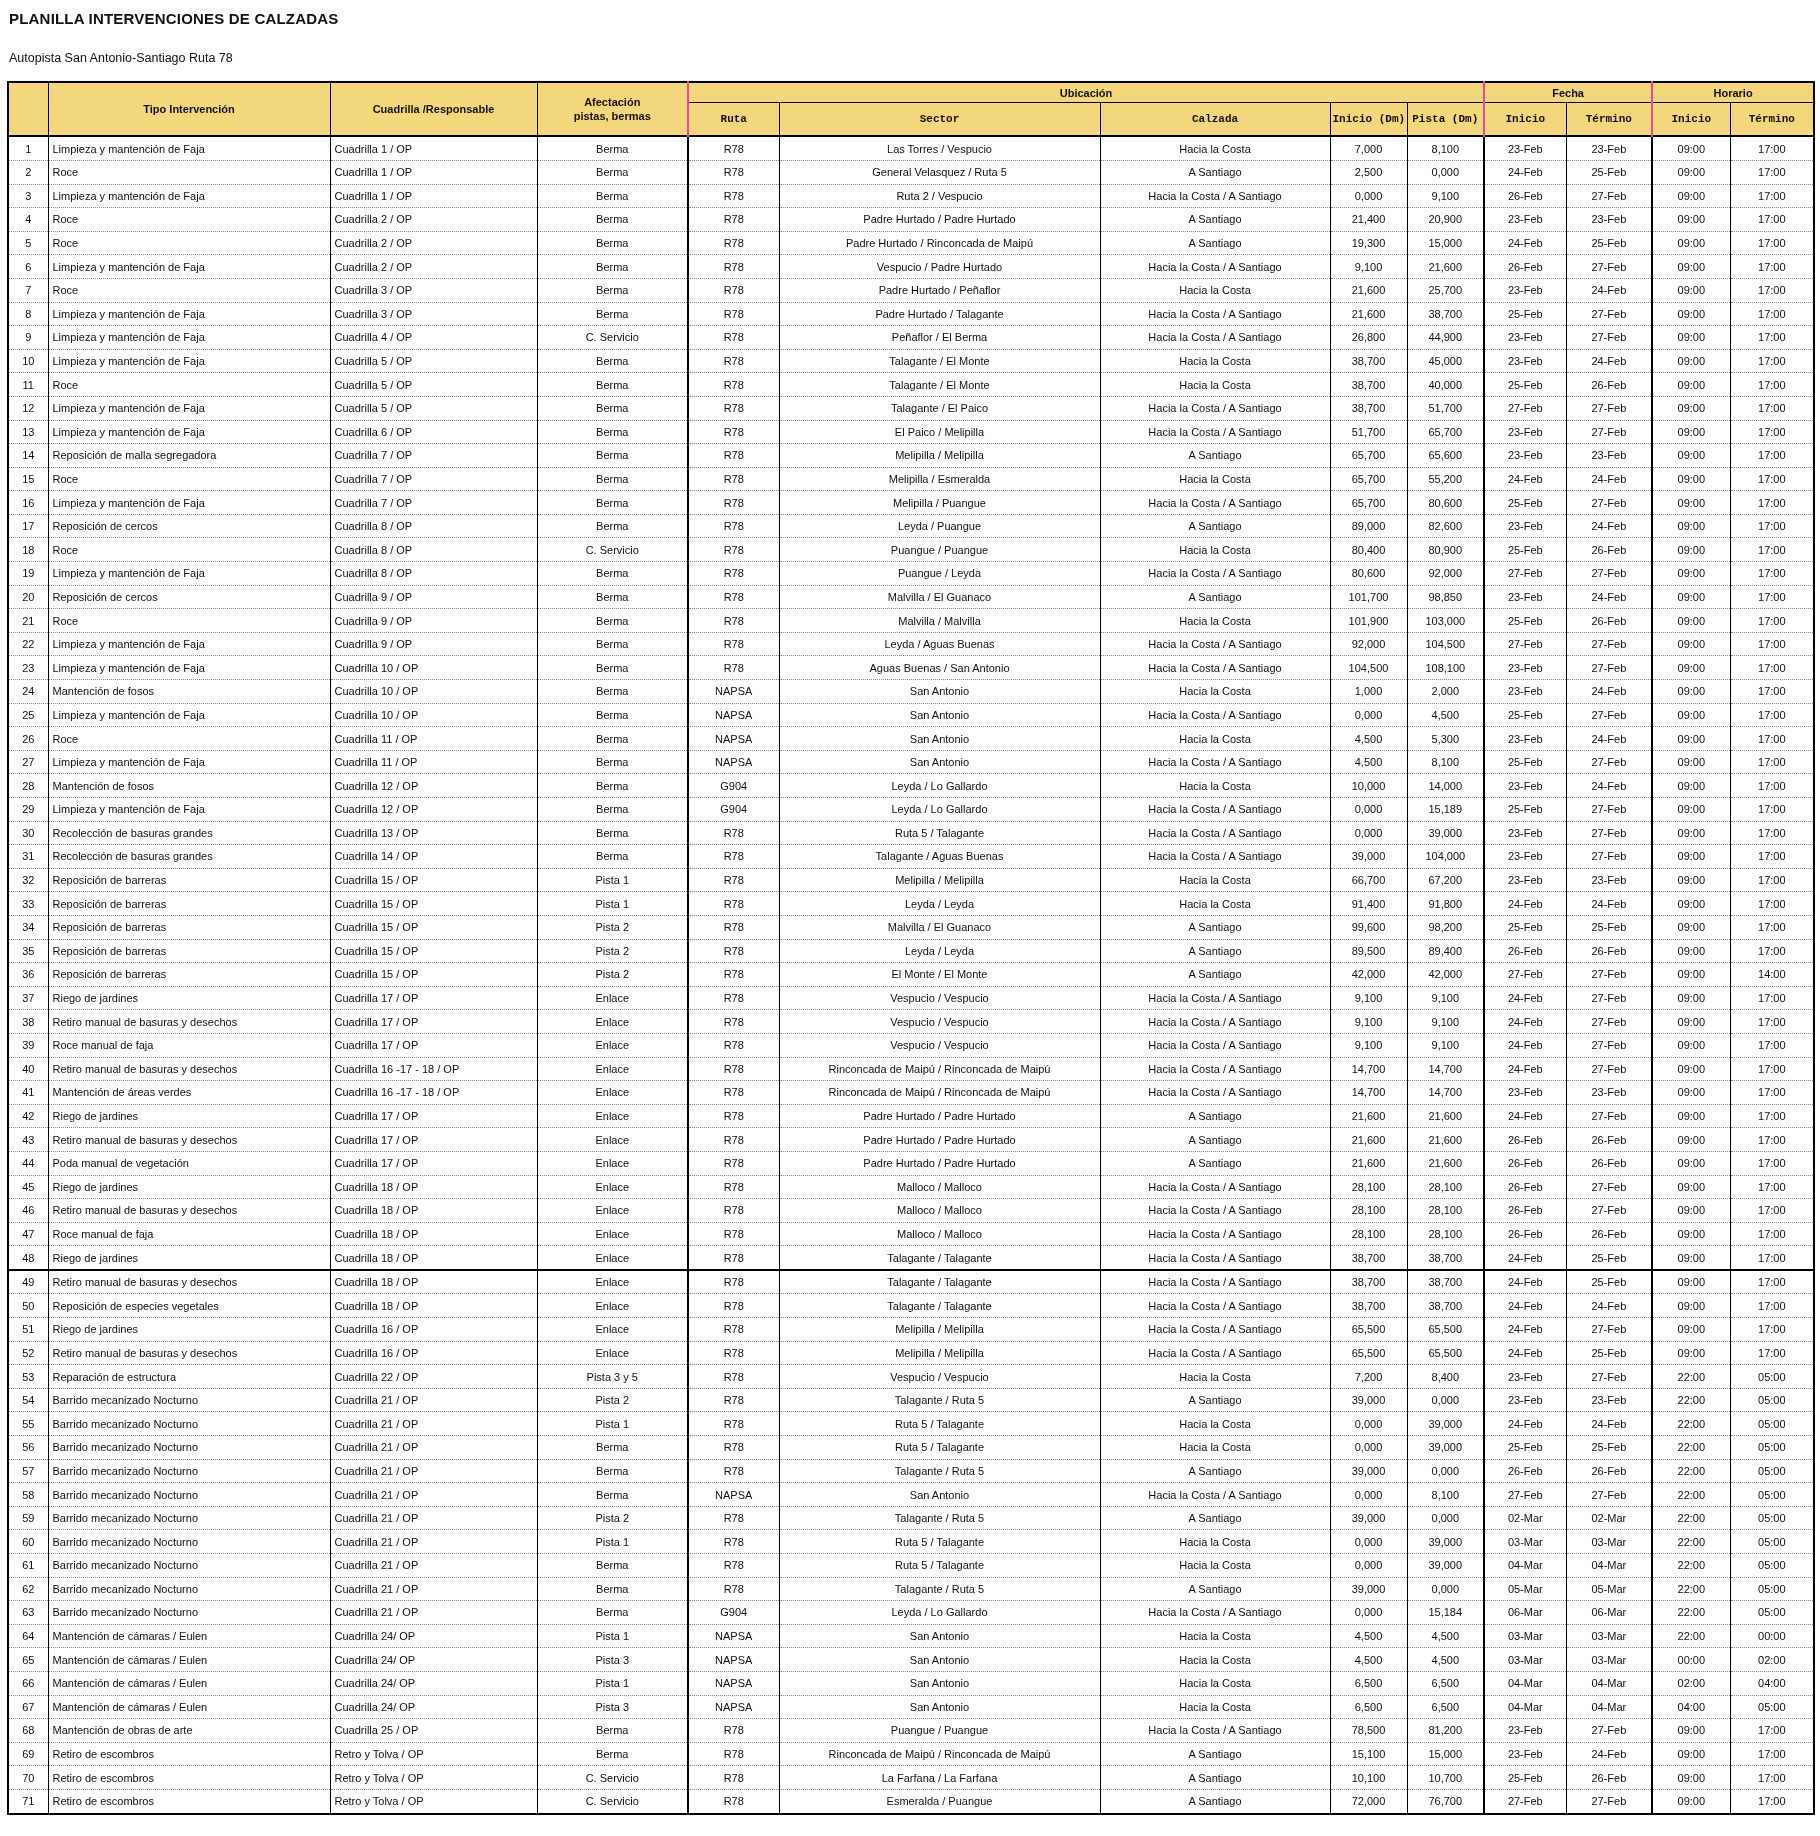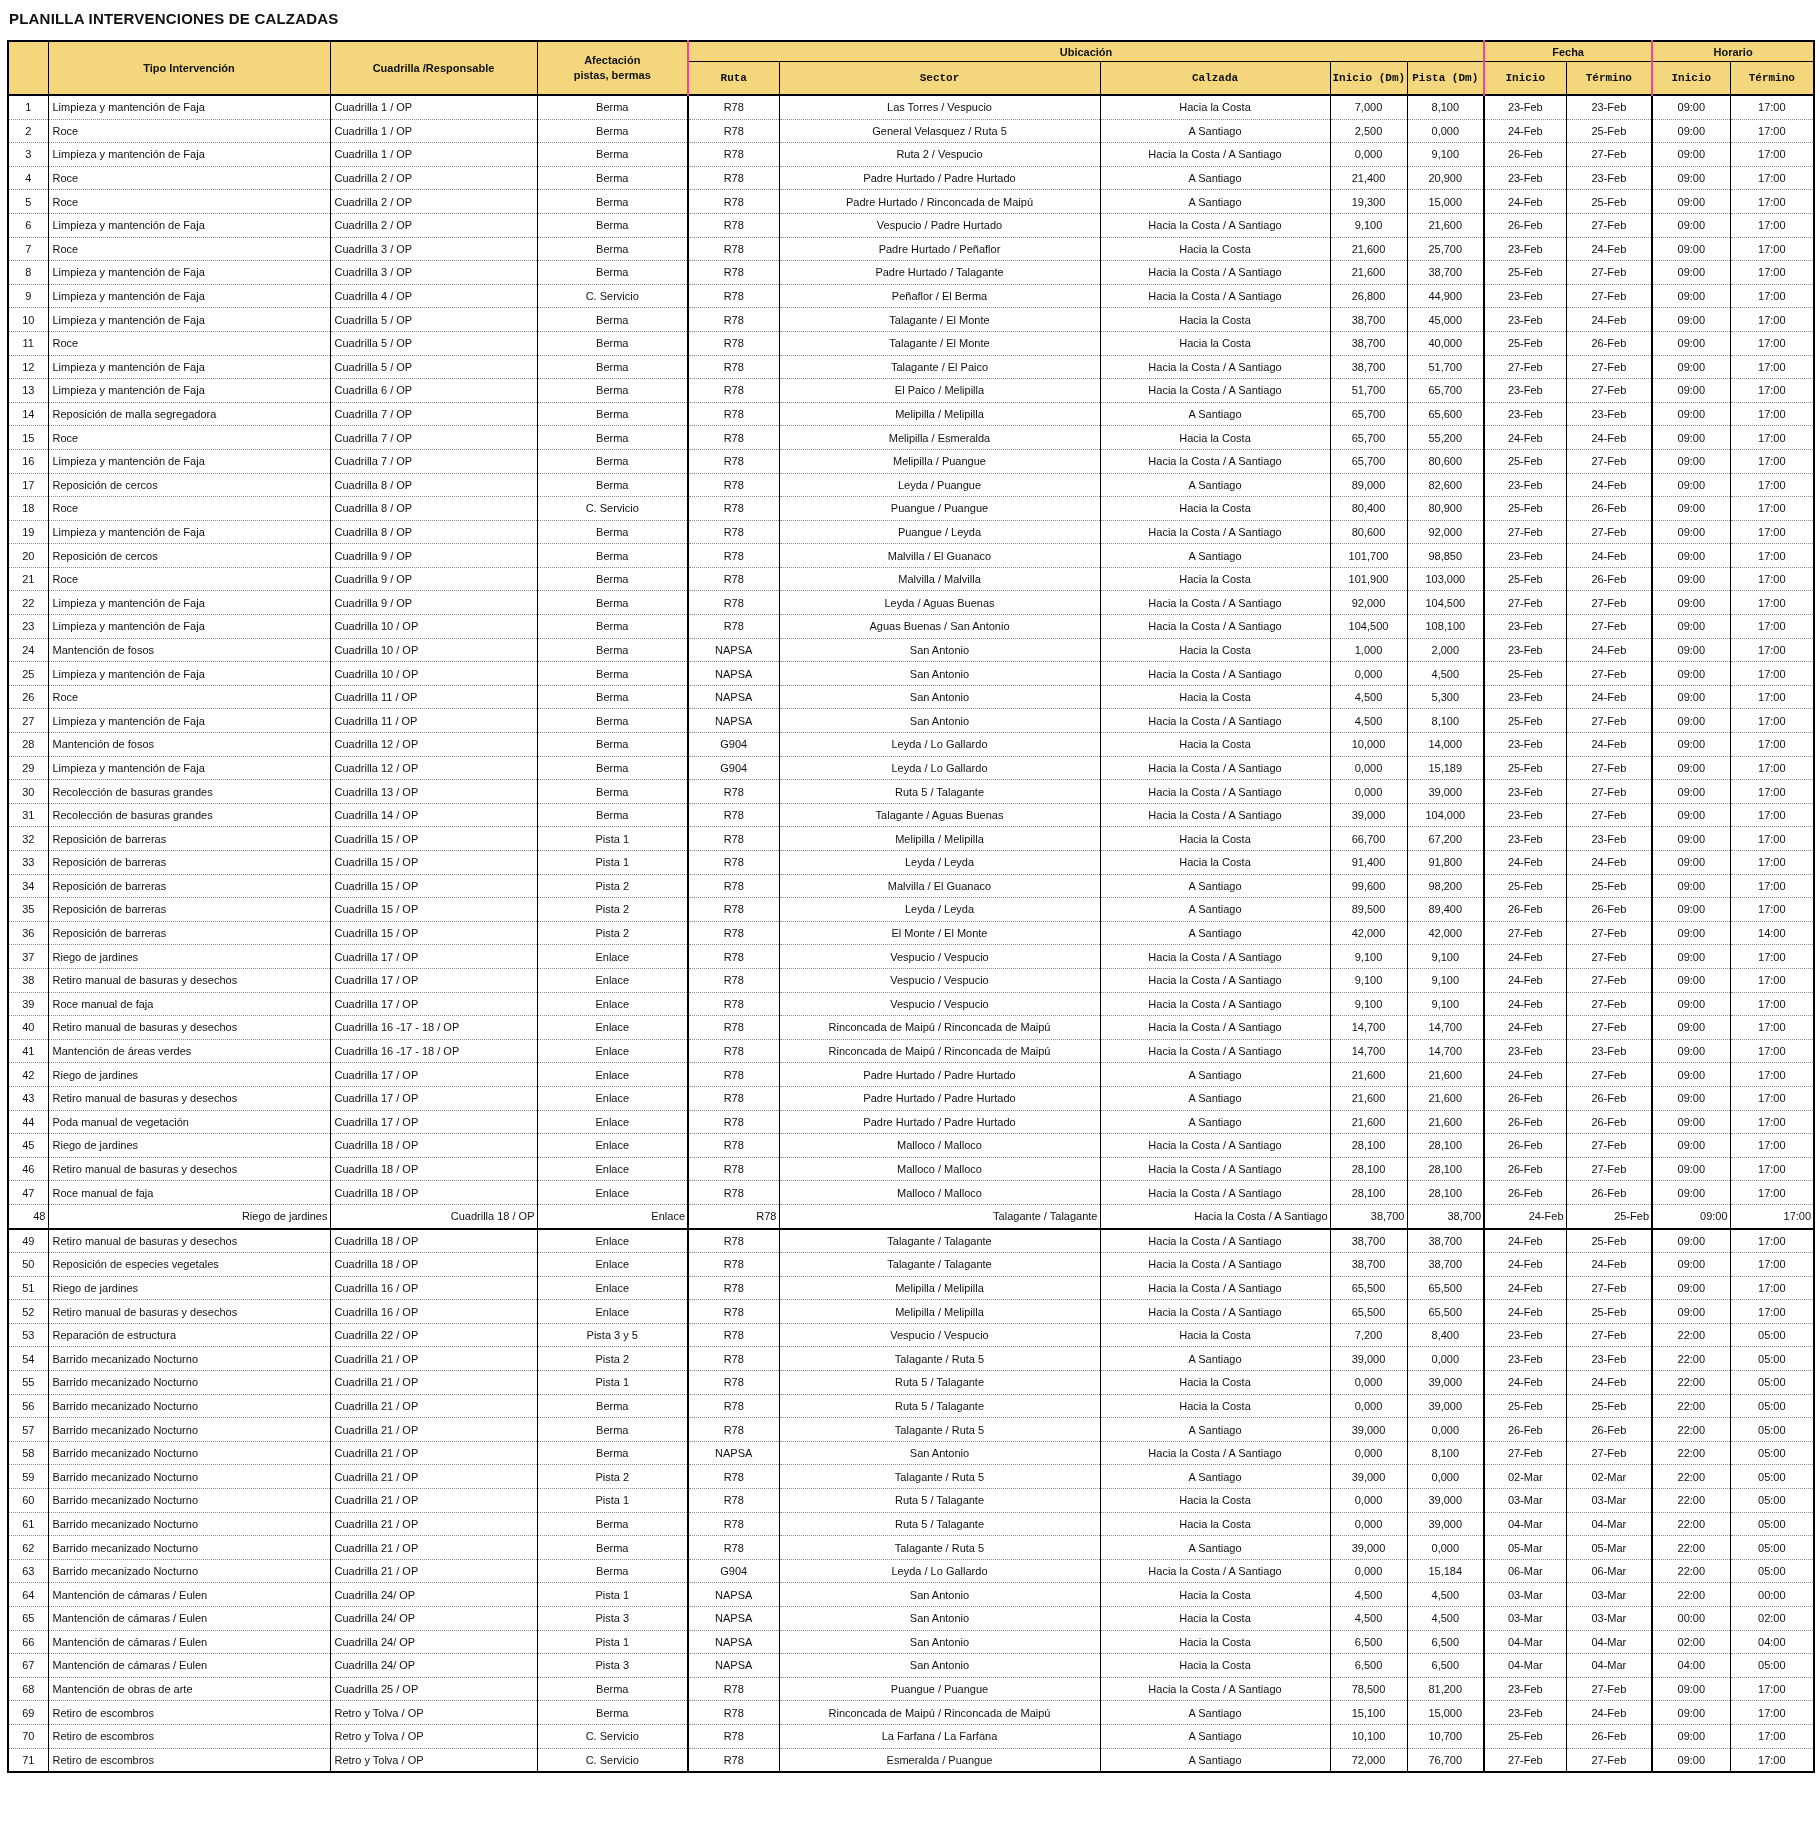--- a/index.html
+++ b/index.html
@@ -13,27 +13,28 @@
   thead th{background:#F4D77C;border:1px solid #000;font-weight:bold;font-size:11px;text-align:center;vertical-align:middle;}
   thead tr.grp th{height:19px;}
   thead tr.subhdr th{height:32px;font-family:Liberation Mono, monospace;}
   thead th.prewrap{white-space:pre-line;line-height:1.35;}
   thead{border-bottom:2.5px solid #000;}
   thead th.gb-l{border-left:2px solid #ec4899;}
   tbody td{height:22.6px;font-size:11px;text-align:center;vertical-align:middle;border-left:1px solid #000;border-right:1px solid #000;border-top:1px dotted #8a8a8a;border-bottom:1px dotted #8a8a8a;}
   tbody tr:first-child td{border-top:none;}
   tbody td.al{text-align:left;padding-left:4px;}
   tbody td.gb-l{border-left:2px solid #000;}
-  tbody tr.thick-bottom td{border-bottom:2.5px solid #000;text-align:right;}
+  tbody tr.thick-bottom td{border-bottom:2.5px solid #000;}
 </style>
 </head>
 <body>
 
 <div class="page">
   <div class="title">PLANILLA INTERVENCIONES DE CALZADAS</div>
+  <div class="sub sub1">Autopista San Antonio-Santiago Ruta 78</div>
 
   <table class="grid">
     <colgroup>
       <col style="width:40px">
         <col style="width:282px">
         <col style="width:207px">
         <col style="width:151px">
       <col style="width:91px">
         <col style="width:321px">
         <col style="width:230px">

